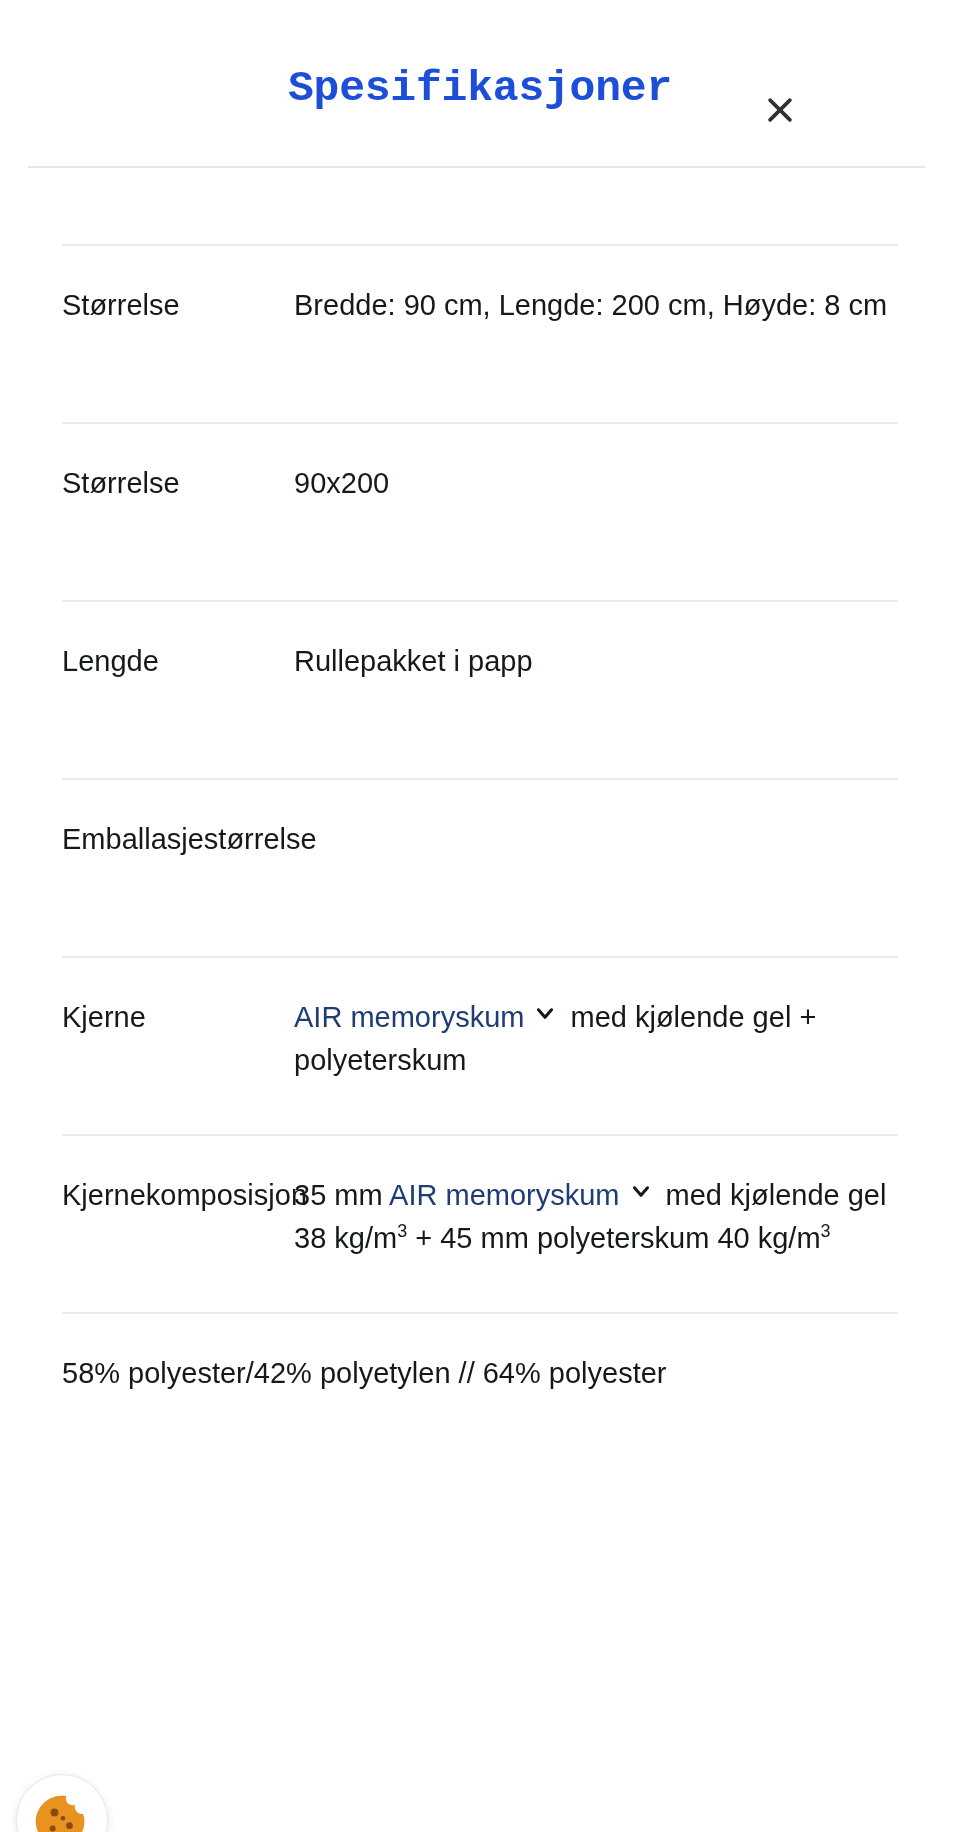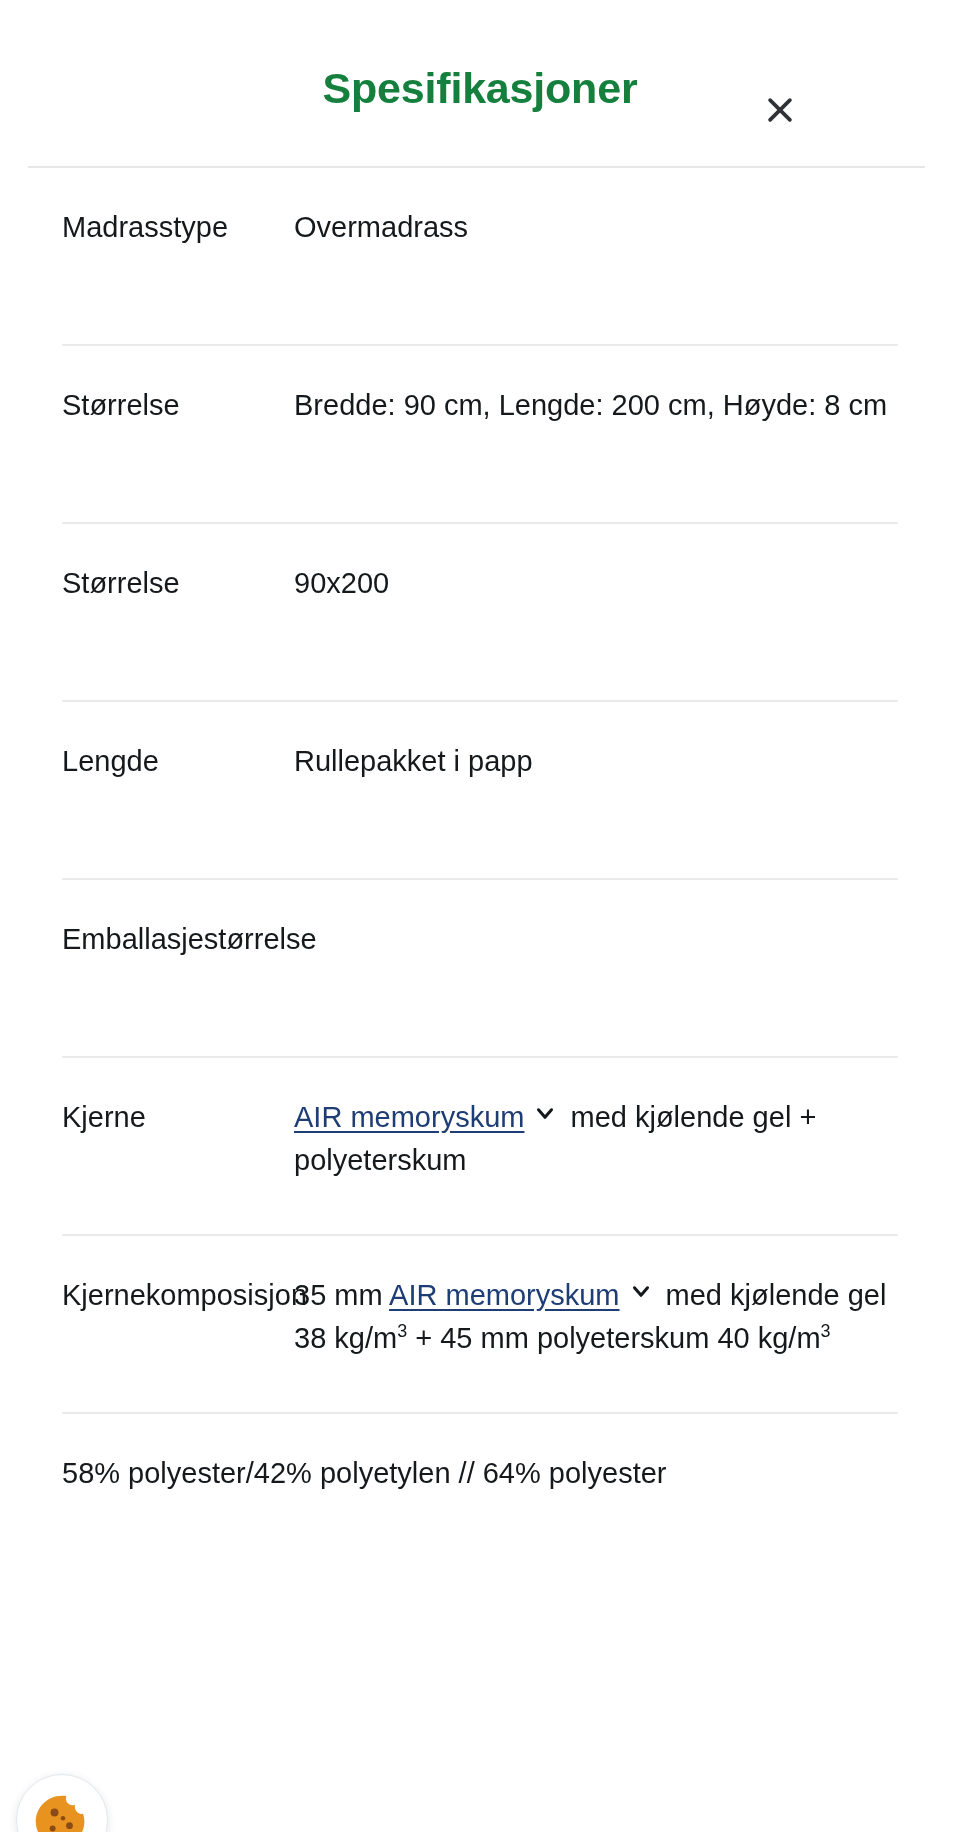--- a/index.html
+++ b/index.html
@@ -21,25 +21,26 @@
   .modal-header {
     position: relative;
     height: 168px;
     display: flex;
     align-items: center;
     justify-content: center;
   }
   .modal-title {
     font-size: 43px;
     font-weight: 700;
-    color: #15803d;
+    color: #1d4ed8;
     letter-spacing: -0.2px;
     line-height: 1.1;
     margin: 0;
     padding-top: 10px;
+    font-family: Liberation Mono, monospace;
   }
   .close-button {
     position: absolute;
     right: 150px;
     top: 80px;
     width: 60px;
     height: 60px;
     display: flex;
     align-items: center;
     justify-content: center;
@@ -95,21 +96,20 @@
     background: #e9eaec;
     margin: 0 62px;
   }
 
   
   .pad-top  { height: 38px; }
   .pad-bot  { height: 38px; }
 
   .spec-link {
     color: #1f3d75;
-    text-decoration: underline;
     text-underline-offset: 4px;
     cursor: pointer;
   }
   .chevron {
     display: inline-block;
     vertical-align: 1px;
     margin: 0 4px 0 8px;
     cursor: pointer;
   }
   .chevron svg { display: block; }
@@ -149,26 +149,20 @@
           <line x1="19" y1="5" x2="5" y2="19"></line>
         </svg>
       </span>
     </button>
   </div>
   <div class="header-divider"></div>
 
   <div class="spec-list">
 
     <div class="pad-top"></div>
-    <div class="spec-row">
-      <div class="spec-row-inner">
-        <div class="spec-label">Madrasstype</div>
-        <div class="spec-value">Overmadrass</div>
-      </div>
-    </div>
     <div class="pad-bot"></div>
     <div class="row-divider"></div>
 
     <div class="pad-top"></div>
     <div class="spec-row">
       <div class="spec-row-inner">
         <div class="spec-label">Størrelse</div>
         <div class="spec-value">Bredde: 90 cm, Lengde: 200 cm, Høyde: 8 cm</div>
       </div>
     </div>

